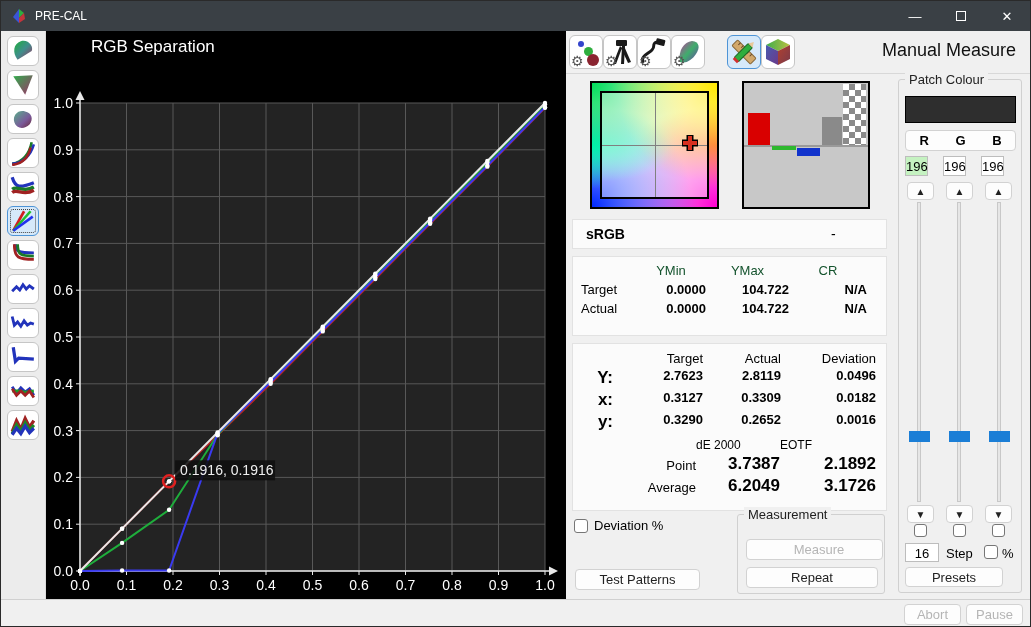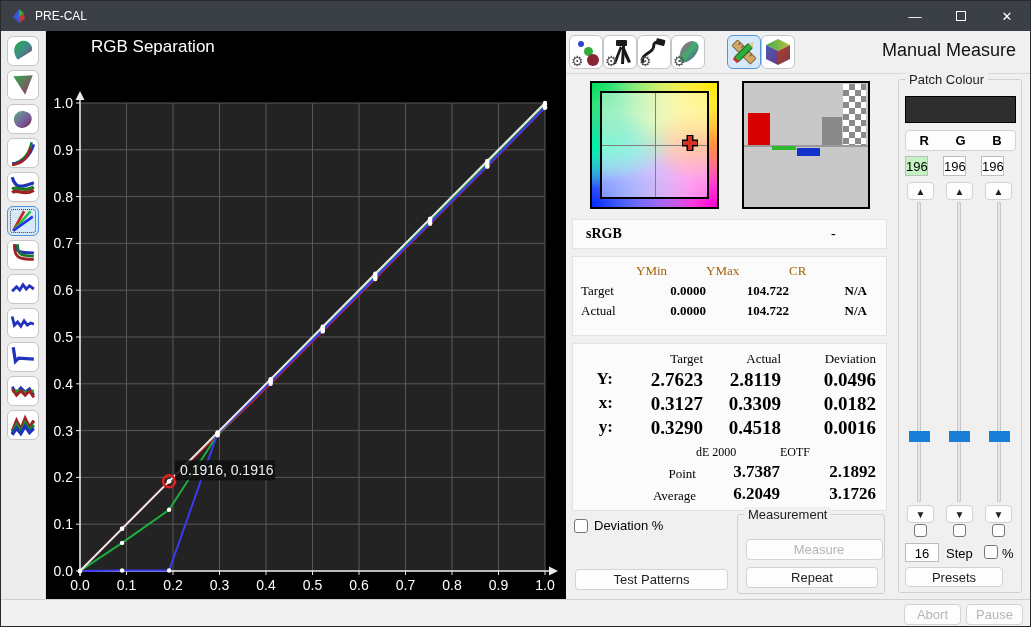--- a/index.html
+++ b/index.html
@@ -60,48 +60,48 @@
 
   
   .patchviz { position:absolute; left:176px; top:50px; width:128px; height:128px; background:#c8c8c8; border:2px solid #000; }
   .patchviz .baseline { position:absolute; left:0; top:62px; width:100%; height:2px; background:#9a9a9a; }
   .pbar { position:absolute; }
   .checker { position:absolute; right:2px; top:1px; width:23px; height:61px;
     background-image:linear-gradient(45deg,#8a8a8a 25%,transparent 25%,transparent 75%,#8a8a8a 75%),linear-gradient(45deg,#8a8a8a 25%,#fff 25%,#fff 75%,#8a8a8a 75%);
     background-size:12px 12px; background-position:0 0,6px 6px; }
 
   
-  .card { position:absolute; background:#fbfbfb; border:1px solid #e2e2e2;font-family:Liberation Serif, serif; }
+  .card { position:absolute; background:#fbfbfb; border:1px solid #e2e2e2; }
   .srgb-bar { left:6px; top:188px; width:315px; height:30px; display:flex; align-items:center; }
   .srgb-name { font-weight:bold; font-size:14px; margin-left:13px; }
   .srgb-val { position:absolute; left:258px; font-size:14px; }
 
   .lum-card { left:6px; top:225px; width:315px; height:80px; padding:6px 8px; }
   .lum-grid { display:grid; grid-template-columns:55px 70px 83px 78px; row-gap:4px; font-size:13px; }
-  .lum-grid .h { text-align:left; color:#a16207; }
+  .lum-grid .h { text-align:center; color:#14532d; }
   .lum-grid .lab { text-align:left; }
   .lum-grid .v { text-align:right; font-weight:bold; }
 
   .val-card { left:6px; top:312px; width:315px; height:168px; padding:7px 8px; }
   .xyy-grid { display:grid; grid-template-columns:32px 90px 78px 95px; row-gap:2px; font-size:13px; }
   .xyy-grid .h { text-align:right; }
   .xyy-grid .lab { text-align:right; font-weight:bold; font-size:17px; }
-  .xyy-grid .v { text-align:right; font-weight:bold; font-size:19px; }
+  .xyy-grid .v { text-align:right; font-weight:bold; font-size:13px; }
   .met-grid { display:grid; grid-template-columns:115px 84px 96px; row-gap:2px; font-size:13px; margin-top:6px; }
   .met-grid .h { text-align:left; font-size:12px; }
   .met-grid .lab { text-align:right; padding-top:4px; }
   .met-grid .v { text-align:right; font-weight:bold; font-size:17px; }
 
   
   .chk-row { position:absolute; left:8px; top:487px; display:flex; align-items:center; font-size:13px; }
   .chk { width:14px; height:14px; border:1px solid #767676; border-radius:3px; background:#fff; margin-right:6px; }
   .btn { background:#fdfdfd; border:1px solid #d2d2d2; border-radius:4px; font-size:13px; color:#222; display:flex; align-items:center; justify-content:center; }
   .btn.disabled { color:#b5b5b5; }
   .gamut-btn { position:absolute; left:9px; top:511px; width:147px; height:21px; }
-  .test-btn { position:absolute; left:9px; top:538px; width:153px; height:21px; }
+  .test-btn { position:absolute; left:9px; top:538px; width:125px; height:21px; }
   .group { position:absolute; border:1px solid #d0d0d0; border-radius:3px; }
   .group-label { position:absolute; left:6px; top:-8px; background:#f0f0f0; padding:0 4px; font-size:13px; color:#222; }
   .meas-group { left:171px; top:483px; width:148px; height:80px; }
   .meas-btn { position:absolute; left:8px; top:24px; width:137px; height:21px;padding-left:9px; }
   .repeat-btn { position:absolute; left:8px; top:52px; width:132px; height:21px; }
 
   
   .patch-group { left:332px; top:48px; width:124px; height:514px; }
   .swatch { position:absolute; left:6px; top:16px; width:111px; height:27px; background:#2e2e2e; border:1px solid #000; }
   .rgb-header { position:absolute; left:6px; top:50px; width:111px; height:21px; background:#fdfdfd; border:1px solid #d2d2d2; border-radius:4px; display:flex; }
@@ -490,21 +490,21 @@
         <span class="lab">Y:</span>
         <span class="v">2.7623</span>
         <span class="v">2.8119</span>
         <span class="v">0.0496</span>
         <span class="lab">x:</span>
         <span class="v">0.3127</span>
         <span class="v">0.3309</span>
         <span class="v">0.0182</span>
         <span class="lab">y:</span>
         <span class="v">0.3290</span>
-        <span class="v">0.4518</span>
+        <span class="v">0.2652</span>
         <span class="v">0.0016</span>
       </div>
       <div class="met-grid">
         <span></span>
         <span class="h">dE 2000</span>
         <span class="h">EOTF</span>
         <span class="lab">Point</span>
         <span class="v">3.7387</span>
         <span class="v">2.1892</span>
         <span class="lab">Average</span>

